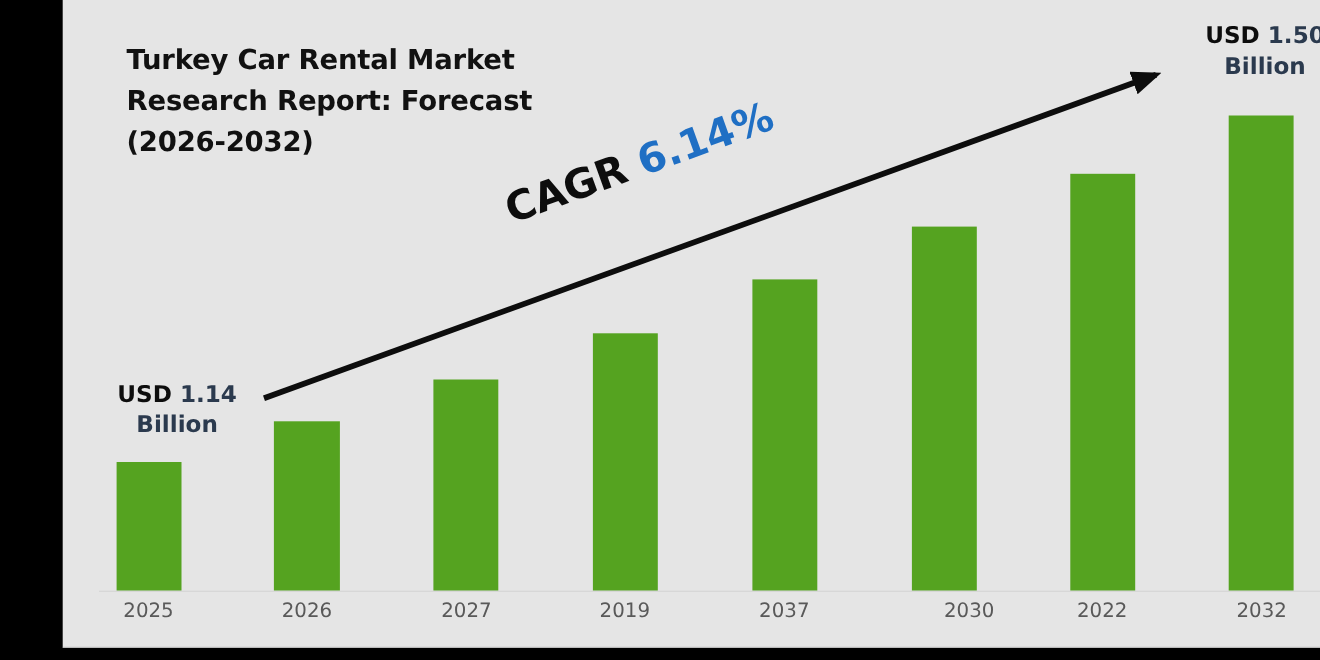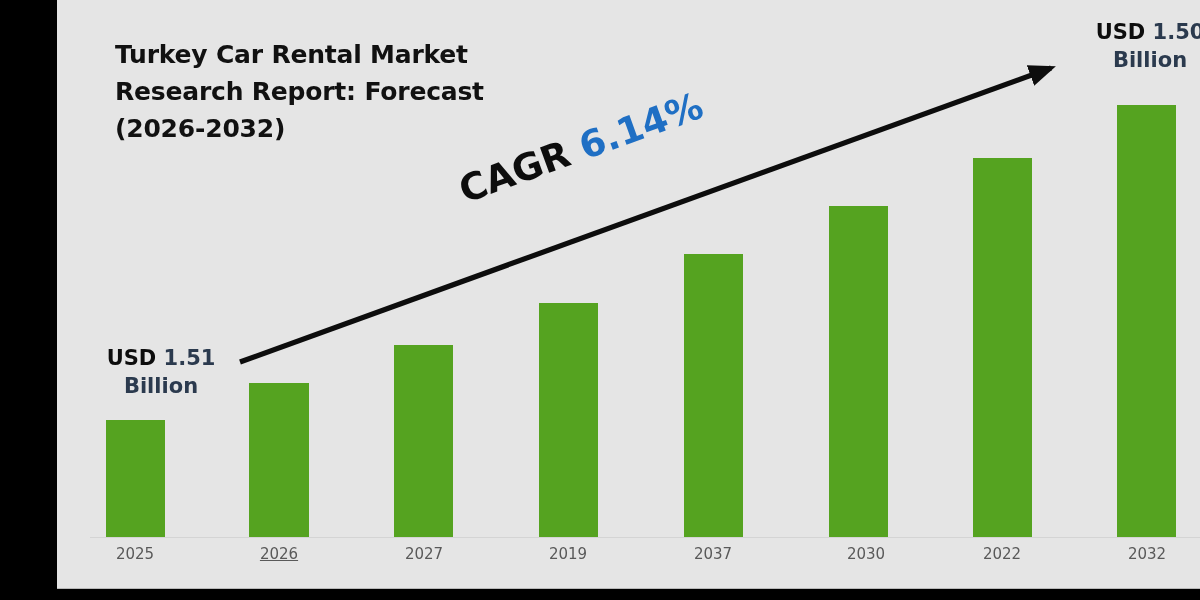--- a/index.html
+++ b/index.html
@@ -80,21 +80,21 @@
     top: 545px;
     width: 1157px;
     height: 35px;
   }
   .xtick {
     position: absolute;
     top: 0;
     width: 120px;
     text-align: center;
     font-family: "DejaVu Sans", sans-serif;
-    font-size: 15px;
+    font-size: 18px;
     color: #595959;
   }
 
   
   .callout {
     position: absolute;
     font-family: "DejaVu Sans", sans-serif;
     font-size: 21px;
     font-weight: 700;
     line-height: 28px;
@@ -164,35 +164,35 @@
 
       <div id="cagr-label">
         <span class="cagr-word">CAGR</span><span class="cagr-word">&nbsp;</span><span class="cagr-value">6.14%</span>
       </div>
 
       <div id="axis-line"></div>
     </div>
 
     <div class="callout" id="callout-start">
       <span class="usd">USD</span>
-      <span class="amt">1.51</span>
+      <span class="amt">1.14</span>
       <span class="unit">Billion</span>
     </div>
 
     <div class="callout" id="callout-end">
       <span class="usd">USD</span>
       <span class="amt">1.50</span>
       <span class="unit">Billion</span>
     </div>
 
     <div id="x-axis">
       <div class="xtick" style="left:18px;">2025</div>
-      <div class="xtick" style="left:162px;text-decoration:underline;">2026</div>
+      <div class="xtick" style="left:162px;">2026</div>
       <div class="xtick" style="left:307px;">2027</div>
       <div class="xtick" style="left:451px;">2019</div>
       <div class="xtick" style="left:596px;">2037</div>
-      <div class="xtick" style="left:749px;">2030</div>
+      <div class="xtick" style="left:727px;text-align:right;">2030</div>
       <div class="xtick" style="left:885px;">2022</div>
       <div class="xtick" style="left:1030px;">2032</div>
     </div>
 
   </div>
 </div>
 
 </body></html>

